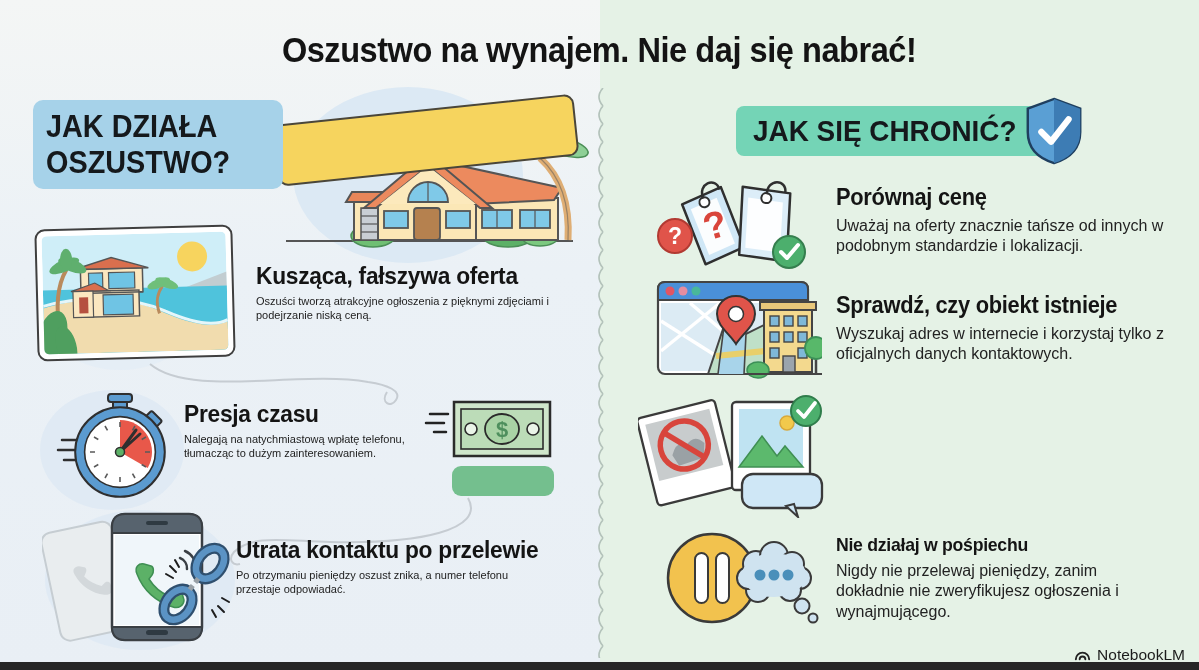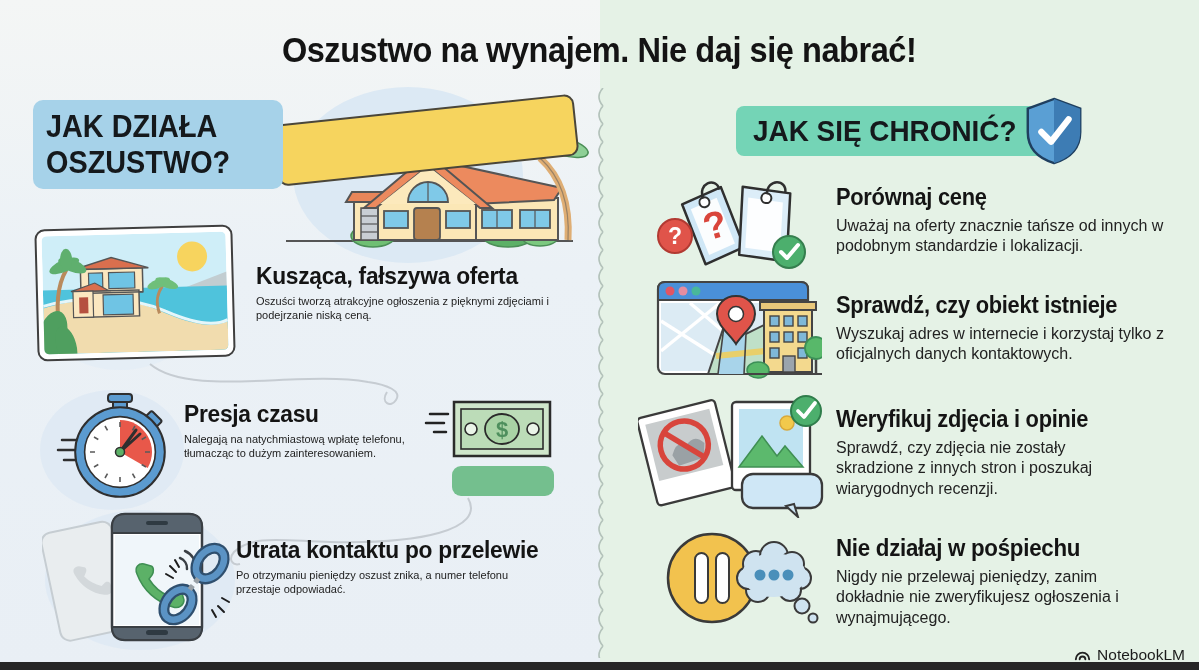--- a/index.html
+++ b/index.html
@@ -312,24 +312,20 @@
     <rect x="94" y="12" width="78" height="88" rx="4" fill="#fff" stroke="#3a3a3a" stroke-width="2.3"></rect>
     <rect x="101" y="19" width="64" height="58" fill="#bfe3f2"></rect>
     <polygon points="101,77 124,46 139,66 147,56 165,77" fill="#5cb96d" stroke="#3f8f53" stroke-width="1.5"></polygon>
     <circle cx="149" cy="33" r="7" fill="#f2c94c" stroke="#d8a93c" stroke-width="1.5"></circle>
     <circle cx="168" cy="21" r="15" fill="#4caf6d" stroke="#2f7d4b" stroke-width="2"></circle>
     <path d="M160,21 L166,27 L177,13" fill="none" stroke="#fff" stroke-width="3.8" stroke-linecap="round" stroke-linejoin="round"></path>
     <rect x="104" y="84" width="80" height="34" rx="11" fill="#cfe7f6" stroke="#3a3a3a" stroke-width="2.3"></rect>
     <polygon points="148,116 160,127 156,114" fill="#cfe7f6" stroke="#3a3a3a" stroke-width="2"></polygon>
   </svg>
 
-  <div class="sec" style="left:836px;top:406px;width:330px">
-    <h3 style="font-size:23.5px"><span class="condensed-l">Weryfikuj zdjęcia i opinie</span></h3>
-    <p style="width:295px;font-size:16px">Sprawdź, czy zdjęcia nie zostały skradzione z innych stron i poszukaj wiarygodnych recenzji.</p>
-  </div>
 
   <svg class="abs" style="left:660px;top:526px" width="164" height="104" viewBox="0 0 164 104">
     <circle cx="52" cy="52" r="44" fill="#f2c24e" stroke="#3a3a3a" stroke-width="2.5"></circle>
     <rect x="35" y="27" width="13" height="50" rx="6.5" fill="#fff" stroke="#3a3a3a" stroke-width="2"></rect>
     <rect x="56" y="27" width="13" height="50" rx="6.5" fill="#fff" stroke="#3a3a3a" stroke-width="2"></rect>
     <g fill="#cfe3f0" stroke="#3a3a3a" stroke-width="2">
       <circle cx="96" cy="38" r="13"></circle>
         <circle cx="114" cy="30" r="14"></circle>
         <circle cx="132" cy="38" r="12"></circle>
       <circle cx="140" cy="52" r="11"></circle>
@@ -339,21 +335,21 @@
       <circle cx="142" cy="80" r="7.5"></circle>
         <circle cx="153" cy="92" r="4.5"></circle>
     </g>
     <ellipse cx="114" cy="49" rx="32" ry="22" fill="#cfe3f0"></ellipse>
     <circle cx="100" cy="49" r="5.5" fill="#4a8fba"></circle>
       <circle cx="114" cy="49" r="5.5" fill="#4a8fba"></circle>
       <circle cx="128" cy="49" r="5.5" fill="#4a8fba"></circle>
   </svg>
 
   <div class="sec" style="left:836px;top:534px;width:320px">
-    <h3 style="font-size:24px"><span class="condensed-l">Nie działaj w pośpiechu</span></h3>
+    <h3 style="font-size:19px"><span class="condensed-l">Nie działaj w pośpiechu</span></h3>
     <p style="width:285px;font-size:16px">Nigdy nie przelewaj pieniędzy, zanim dokładnie nie zweryfikujesz ogłoszenia i wynajmującego.</p>
   </div>
 
   <div id="footer-brand">
     <svg width="19" height="19" viewBox="0 0 20 20">
       <path d="M3,14 a7,7 0 0 1 14,0" fill="none" stroke="#222" stroke-width="2" stroke-linecap="round"></path>
       <path d="M7,14 a3,3 0 0 1 6,0" fill="none" stroke="#222" stroke-width="2" stroke-linecap="round"></path>
     </svg>
     <span>NotebookLM</span>
   </div>

